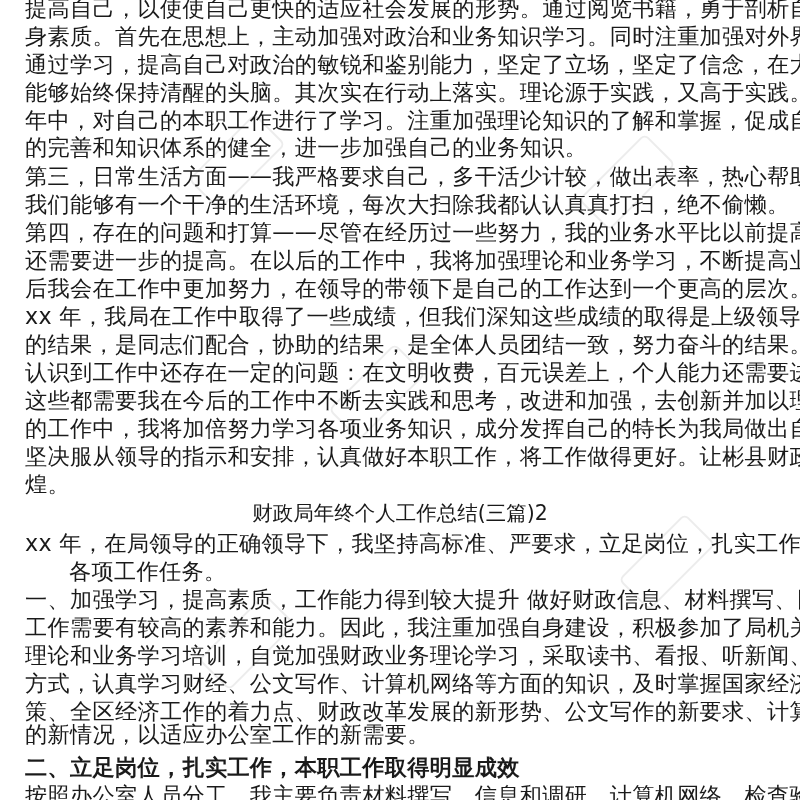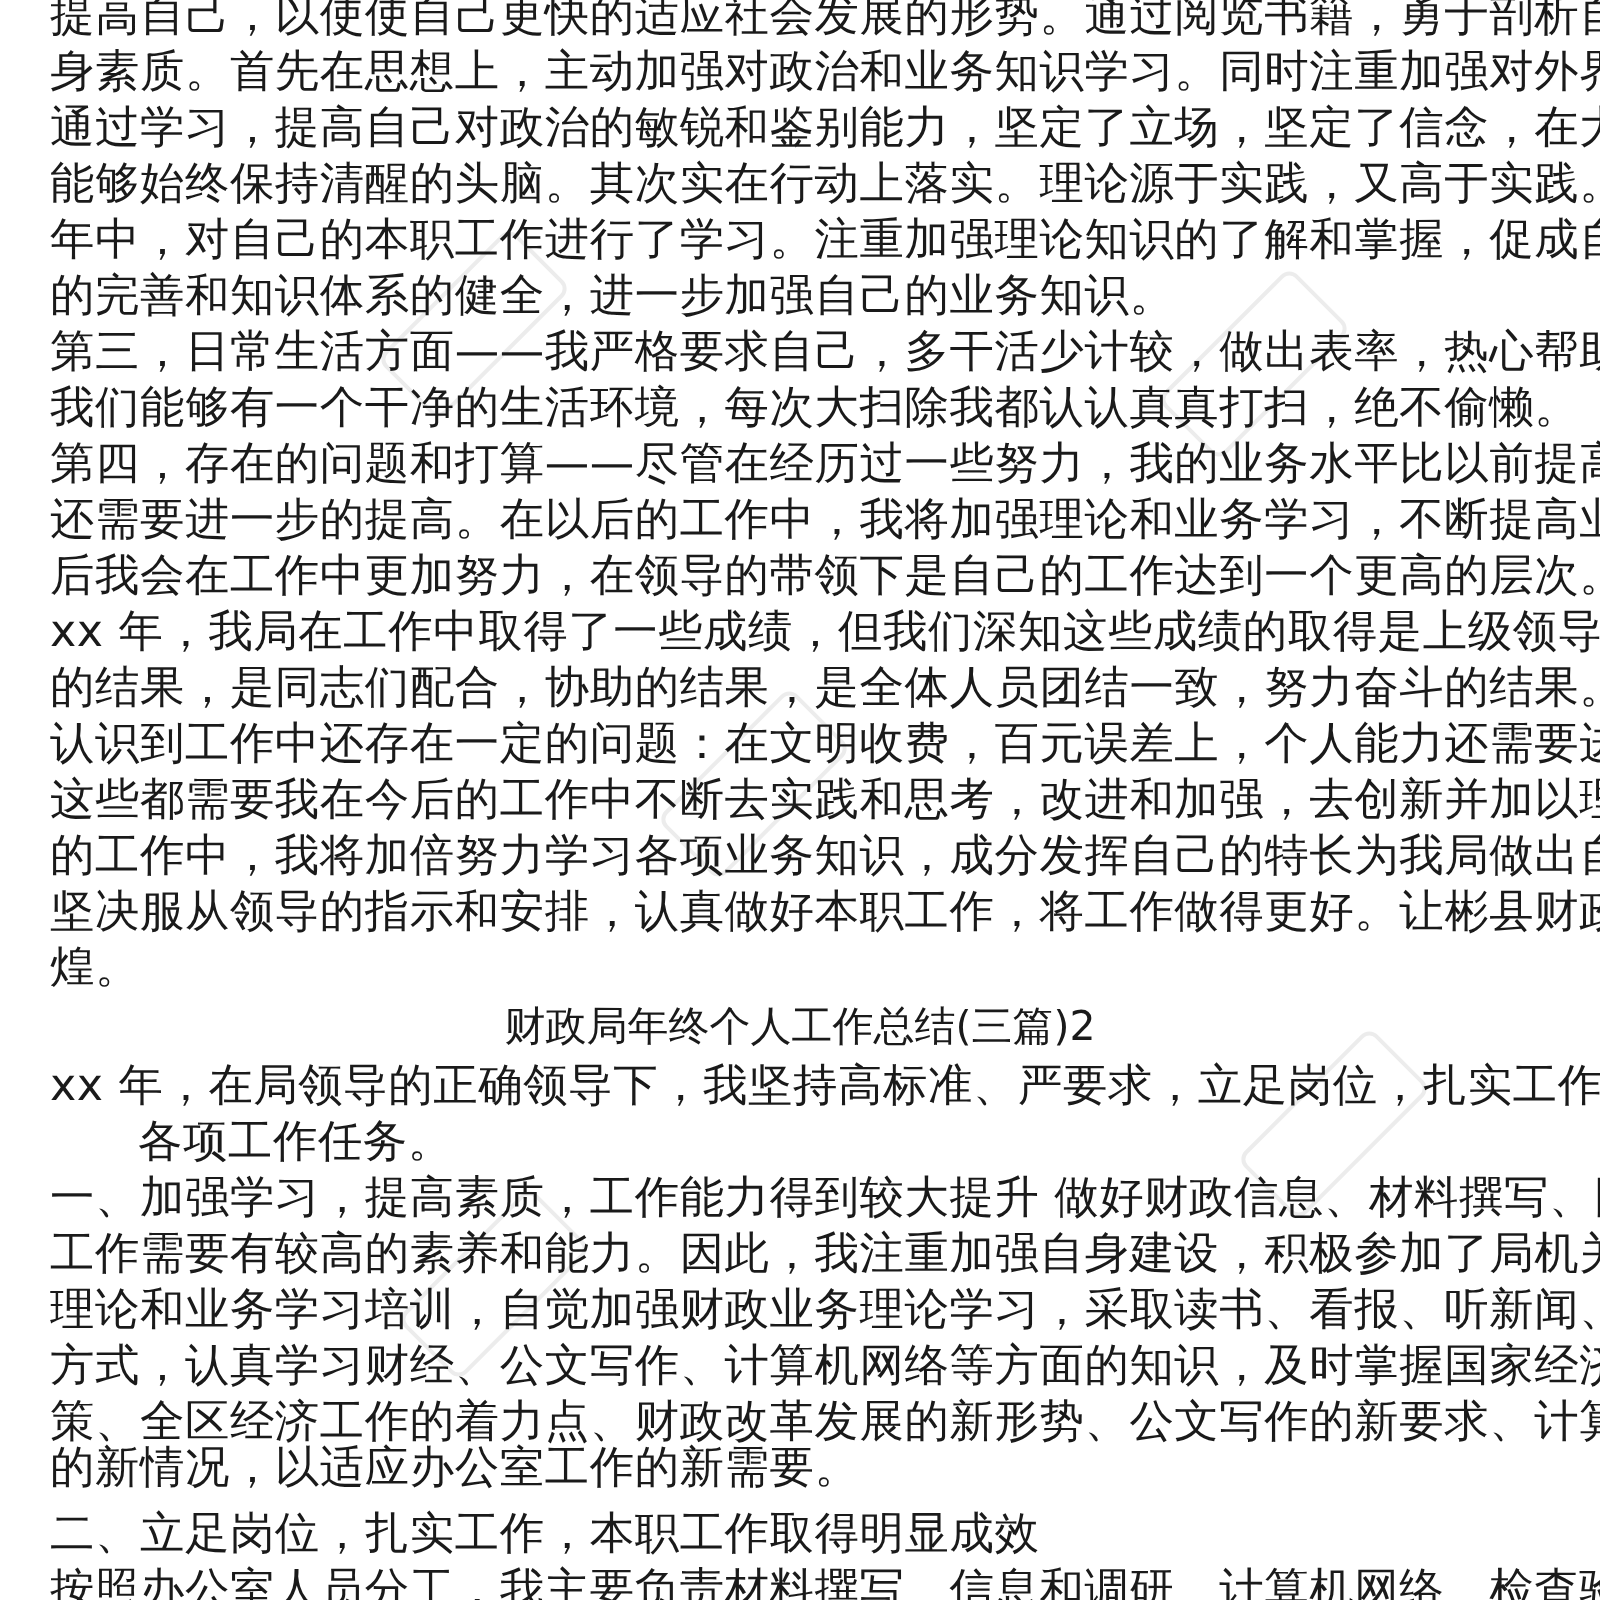--- a/index.html
+++ b/index.html
@@ -86,17 +86,17 @@
 
   <div>
     <div class="line" style="top: 529px;">xx 年，在局领导的正确领导下，我坚持高标准、严要求，立足岗位，扎实工作，圆满完成了</div>
     <div class="line" style="top: 557px; margin-left: 44px;">各项工作任务。</div>
     <div class="line" style="top: 585px;">一、加强学习，提高素质，工作能力得到较大提升 做好财政信息、材料撰写、网络维护等</div>
     <div class="line" style="top: 613px;">工作需要有较高的素养和能力。因此，我注重加强自身建设，积极参加了局机关组织的政治</div>
     <div class="line" style="top: 641px;">理论和业务学习培训，自觉加强财政业务理论学习，采取读书、看报、听新闻、上网学习等</div>
     <div class="line" style="top: 669px;">方式，认真学习财经、公文写作、计算机网络等方面的知识，及时掌握国家经济发展的新政</div>
     <div class="line" style="top: 697px;">策、全区经济工作的着力点、财政改革发展的新形势、公文写作的新要求、计算机网络维护</div>
     <div class="line" style="top: 720px;">的新情况，以适应办公室工作的新需要。</div>
-    <div class="line" style="top: 753px;">二、立足岗位，扎实工作，本职工作取得明显成效</div>
+    <div class="line" style="top: 753px; font-weight: bold;">二、立足岗位，扎实工作，本职工作取得明显成效</div>
     <div class="line" style="top: 781px;">按照办公室人员分工，我主要负责材料撰写、信息和调研、计算机网络、检查验收资料准备</div>
   </div>
 
 </div>
 
 </body></html>

